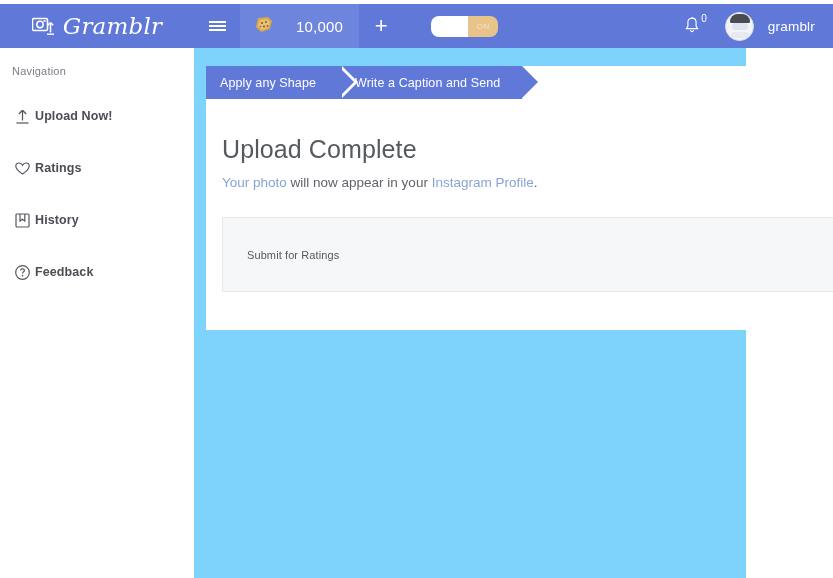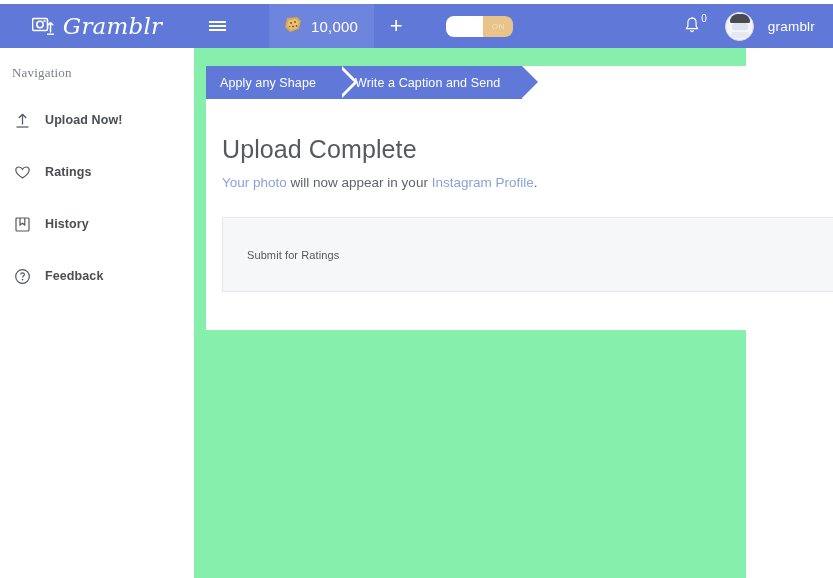--- a/index.html
+++ b/index.html
@@ -5,21 +5,21 @@
   * { box-sizing: border-box; margin: 0; padding: 0; }
   html, body {
     width: 833px; height: 578px;
     font-family: "Liberation Sans", sans-serif;
     background: #ffffff;
     overflow: hidden;
   }
   #app {
     position: relative;
     width: 746px; height: 578px;
-    background: #86efac;
+    background: #7dd3fc;
   }
 
   
   .top-strip {
     position: absolute; top: 0; left: 0;
     width: 833px; height: 4px;
     background: #ffffff;
   }
 
   
@@ -54,23 +54,22 @@
   }
   .hamburger span {
     display: block; width: 17px; height: 2px;
     background: #ffffff; margin: 2px 0;
   }
   .coin-seg {
     height: 44px;
     background: #6e85de;
     display: flex; align-items: center;
     padding: 0 16px 0 14px;
-    gap: 8px;
-    cursor: pointer;
-    margin-left: 29px;
+    gap: 22px;
+    cursor: pointer;
   }
   .coin-icon { font-size: 19px; line-height: 1; }
   .coin-count {
     color: #ffffff; font-size: 15px; letter-spacing: .2px;
   }
   .plus-btn {
     width: 44px; height: 44px;
     display: flex; align-items: center; justify-content: center;
     color: #ffffff; font-size: 22px; font-weight: 300;
     cursor: pointer;
@@ -129,31 +128,30 @@
     color: #ffffff; font-size: 13.5px; letter-spacing: .2px;
   }
 
   
   .sidebar {
     position: absolute; top: 48px; left: 0;
     width: 194px; height: 530px;
     background: #ffffff;
   }
   .nav-title {
-    font-size: 13px; color: #7b7f86;
+    font-size: 11px; color: #7b7f86;
     padding: 17px 0 0 12px;
     letter-spacing: .2px;
-    font-family: Liberation Serif, serif;
   }
   .nav-list { margin-top: 13px; }
   .nav-item {
     display: flex; align-items: center;
     height: 52px;
     padding-left: 14px;
-    gap: 14px;
+    gap: 4px;
     cursor: pointer;
   }
   .nav-icon {
     width: 17px; height: 17px;
     display: flex; align-items: center; justify-content: center;
     color: #55585e; flex: none;
   }
   .nav-label {
     font-size: 12.5px; font-weight: bold; color: #4a4d53;
     letter-spacing: .1px;

